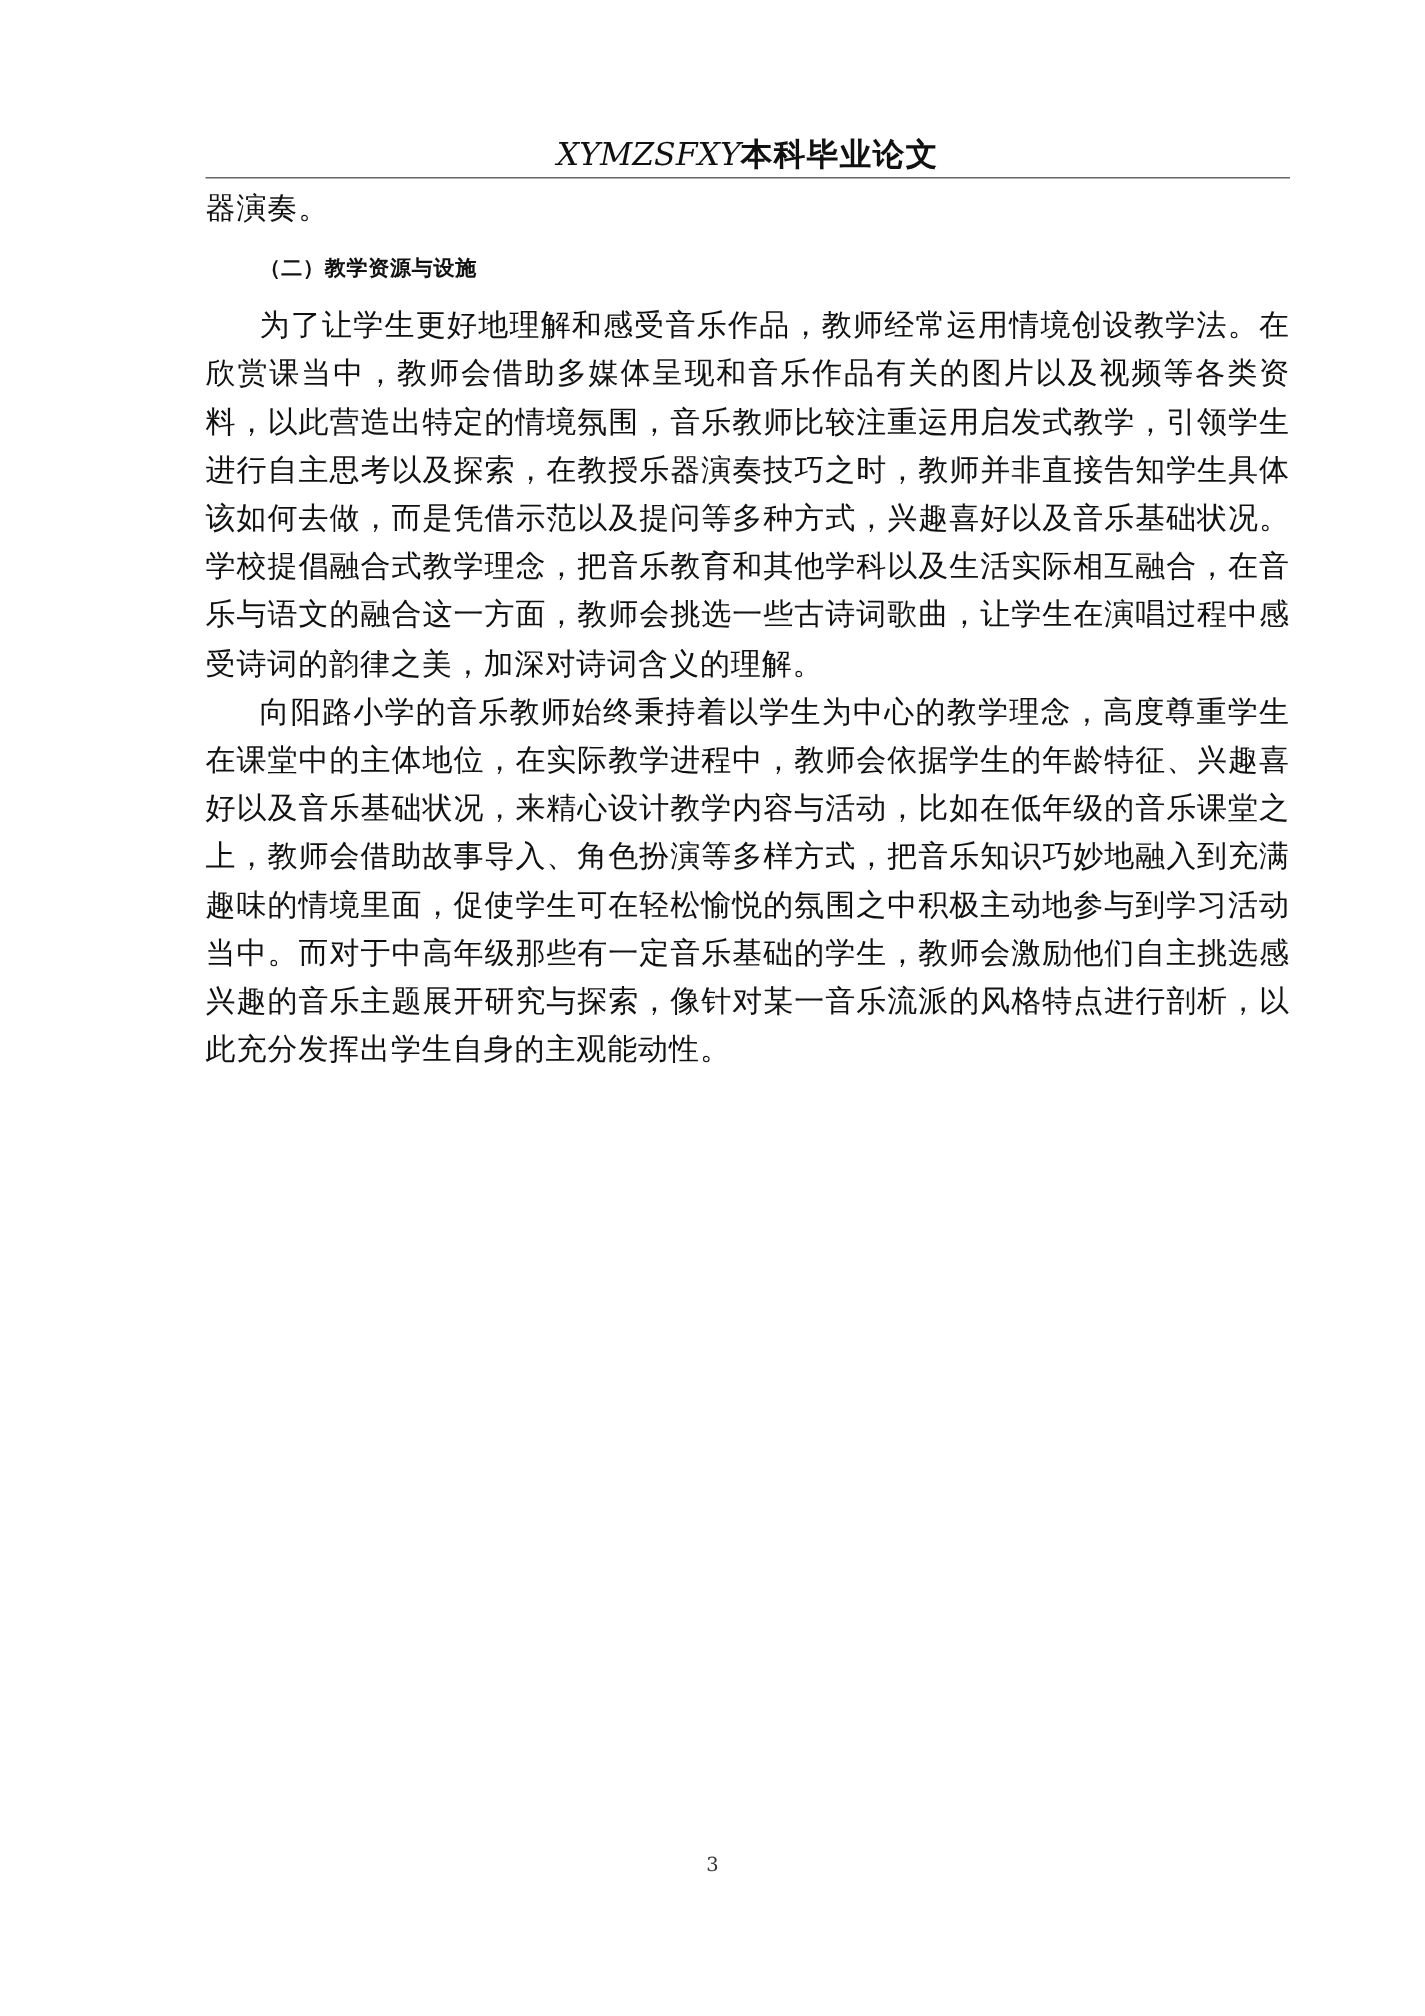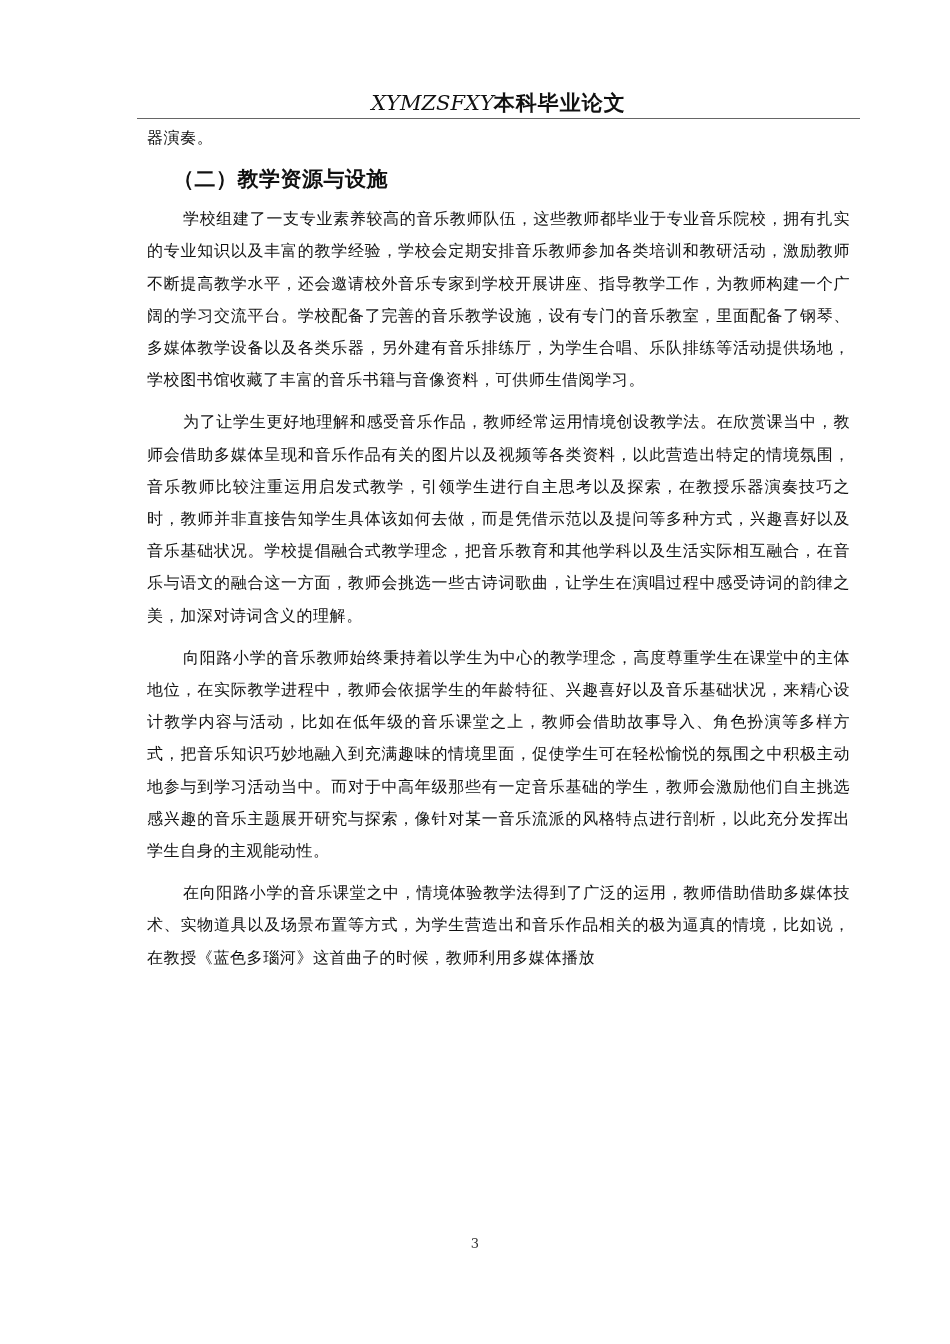--- a/index.html
+++ b/index.html
@@ -7,48 +7,46 @@
     .page { position: absolute; left: 0; top: 0; width: 950px; height: 1344px; padding-left: 44px; }
     .header-title {
       position: absolute; left: 137px; width: 723px; top: 88px; height: 30px;
       text-align: center; font-size: 21px; line-height: 30px; color: #111;
     }
     .header-title .latin { font-family: "DejaVu Serif", serif; font-style: italic; letter-spacing: 0px; }
     .header-title .cjk { font-family: "DejaVu Sans", sans-serif; font-weight: bold; letter-spacing: 1px; }
     .header-rule { position: absolute; left: 137px; width: 723px; top: 118px; height: 0; border-top: 1.5px solid #666; }
     .content { position: absolute; left: 137px; top: 120px; width: 723px; }
     .p {
-      font-size: 16px; line-height: 32.2px; margin: 10px; text-align: justify;
+      font-size: 20px; line-height: 32.2px; margin: 0; text-align: justify;
       text-align-last: left; letter-spacing: 0.6px; font-family: "DejaVu Serif", serif;
     }
     .indent { text-indent: 36px; }
-    .h2 { font-family: "DejaVu Sans", sans-serif; font-size: 21px; line-height: 28px; margin: 0; letter-spacing: 0.5px; }
+    .h2 { font-family: "DejaVu Sans", sans-serif; font-size: 14px; line-height: 28px; margin: 0; letter-spacing: 0.5px; }
     .h1 { font-family: "DejaVu Sans", sans-serif; font-size: 23px; line-height: 30px; margin: 0; letter-spacing: 0.5px; }
     .page-number { position: absolute; left: 0; width: 950px; top: 1236px; text-align: center; font-size: 13px; color: #333; font-family: "DejaVu Serif", serif; }
   </style>
 </head>
 <body>
 
 <div class="page">
   <div class="header-title">
     <span class="latin">XYMZSFXY</span><span class="cjk">本科毕业论文</span>
   </div>
   <div class="header-rule"></div>
 
   <div class="content">
     <p class="p" style="margin-top:2px;">器演奏。</p>
 
     <h2 class="h2" style="margin-top:11px; margin-left:36px; margin-bottom:7px;">（二）教学资源与设施</h2>
 
-    <p class="p indent">学校组建了一支专业素养较高的音乐教师队伍，这些教师都毕业于专业音乐院校，拥有扎实的专业知识以及丰富的教学经验，学校会定期安排音乐教师参加各类培训和教研活动，激励教师不断提高教学水平，还会邀请校外音乐专家到学校开展讲座、指导教学工作，为教师构建一个广阔的学习交流平台。学校配备了完善的音乐教学设施，设有专门的音乐教室，里面配备了钢琴、多媒体教学设备以及各类乐器，另外建有音乐排练厅，为学生合唱、乐队排练等活动提供场地，学校图书馆收藏了丰富的音乐书籍与音像资料，可供师生借阅学习。</p>
 
 
     <p class="p indent">为了让学生更好地理解和感受音乐作品，教师经常运用情境创设教学法。在欣赏课当中，教师会借助多媒体呈现和音乐作品有关的图片以及视频等各类资料，以此营造出特定的情境氛围，音乐教师比较注重运用启发式教学，引领学生进行自主思考以及探索，在教授乐器演奏技巧之时，教师并非直接告知学生具体该如何去做，而是凭借示范以及提问等多种方式，兴趣喜好以及音乐基础状况。学校提倡融合式教学理念，把音乐教育和其他学科以及生活实际相互融合，在音乐与语文的融合这一方面，教师会挑选一些古诗词歌曲，让学生在演唱过程中感受诗词的韵律之美，加深对诗词含义的理解。</p>
 
     <p class="p indent">向阳路小学的音乐教师始终秉持着以学生为中心的教学理念，高度尊重学生在课堂中的主体地位，在实际教学进程中，教师会依据学生的年龄特征、兴趣喜好以及音乐基础状况，来精心设计教学内容与活动，比如在低年级的音乐课堂之上，教师会借助故事导入、角色扮演等多样方式，把音乐知识巧妙地融入到充满趣味的情境里面，促使学生可在轻松愉悦的氛围之中积极主动地参与到学习活动当中。而对于中高年级那些有一定音乐基础的学生，教师会激励他们自主挑选感兴趣的音乐主题展开研究与探索，像针对某一音乐流派的风格特点进行剖析，以此充分发挥出学生自身的主观能动性。</p>
 
 
 
-    <p class="p indent">在向阳路小学的音乐课堂之中，情境体验教学法得到了广泛的运用，教师借助借助多媒体技术、实物道具以及场景布置等方式，为学生营造出和音乐作品相关的极为逼真的情境，比如说，在教授《蓝色多瑙河》这首曲子的时候，教师利用多媒体播放</p>
   </div>
 
   <div class="page-number">3</div>
 </div>
 
 </body></html>

